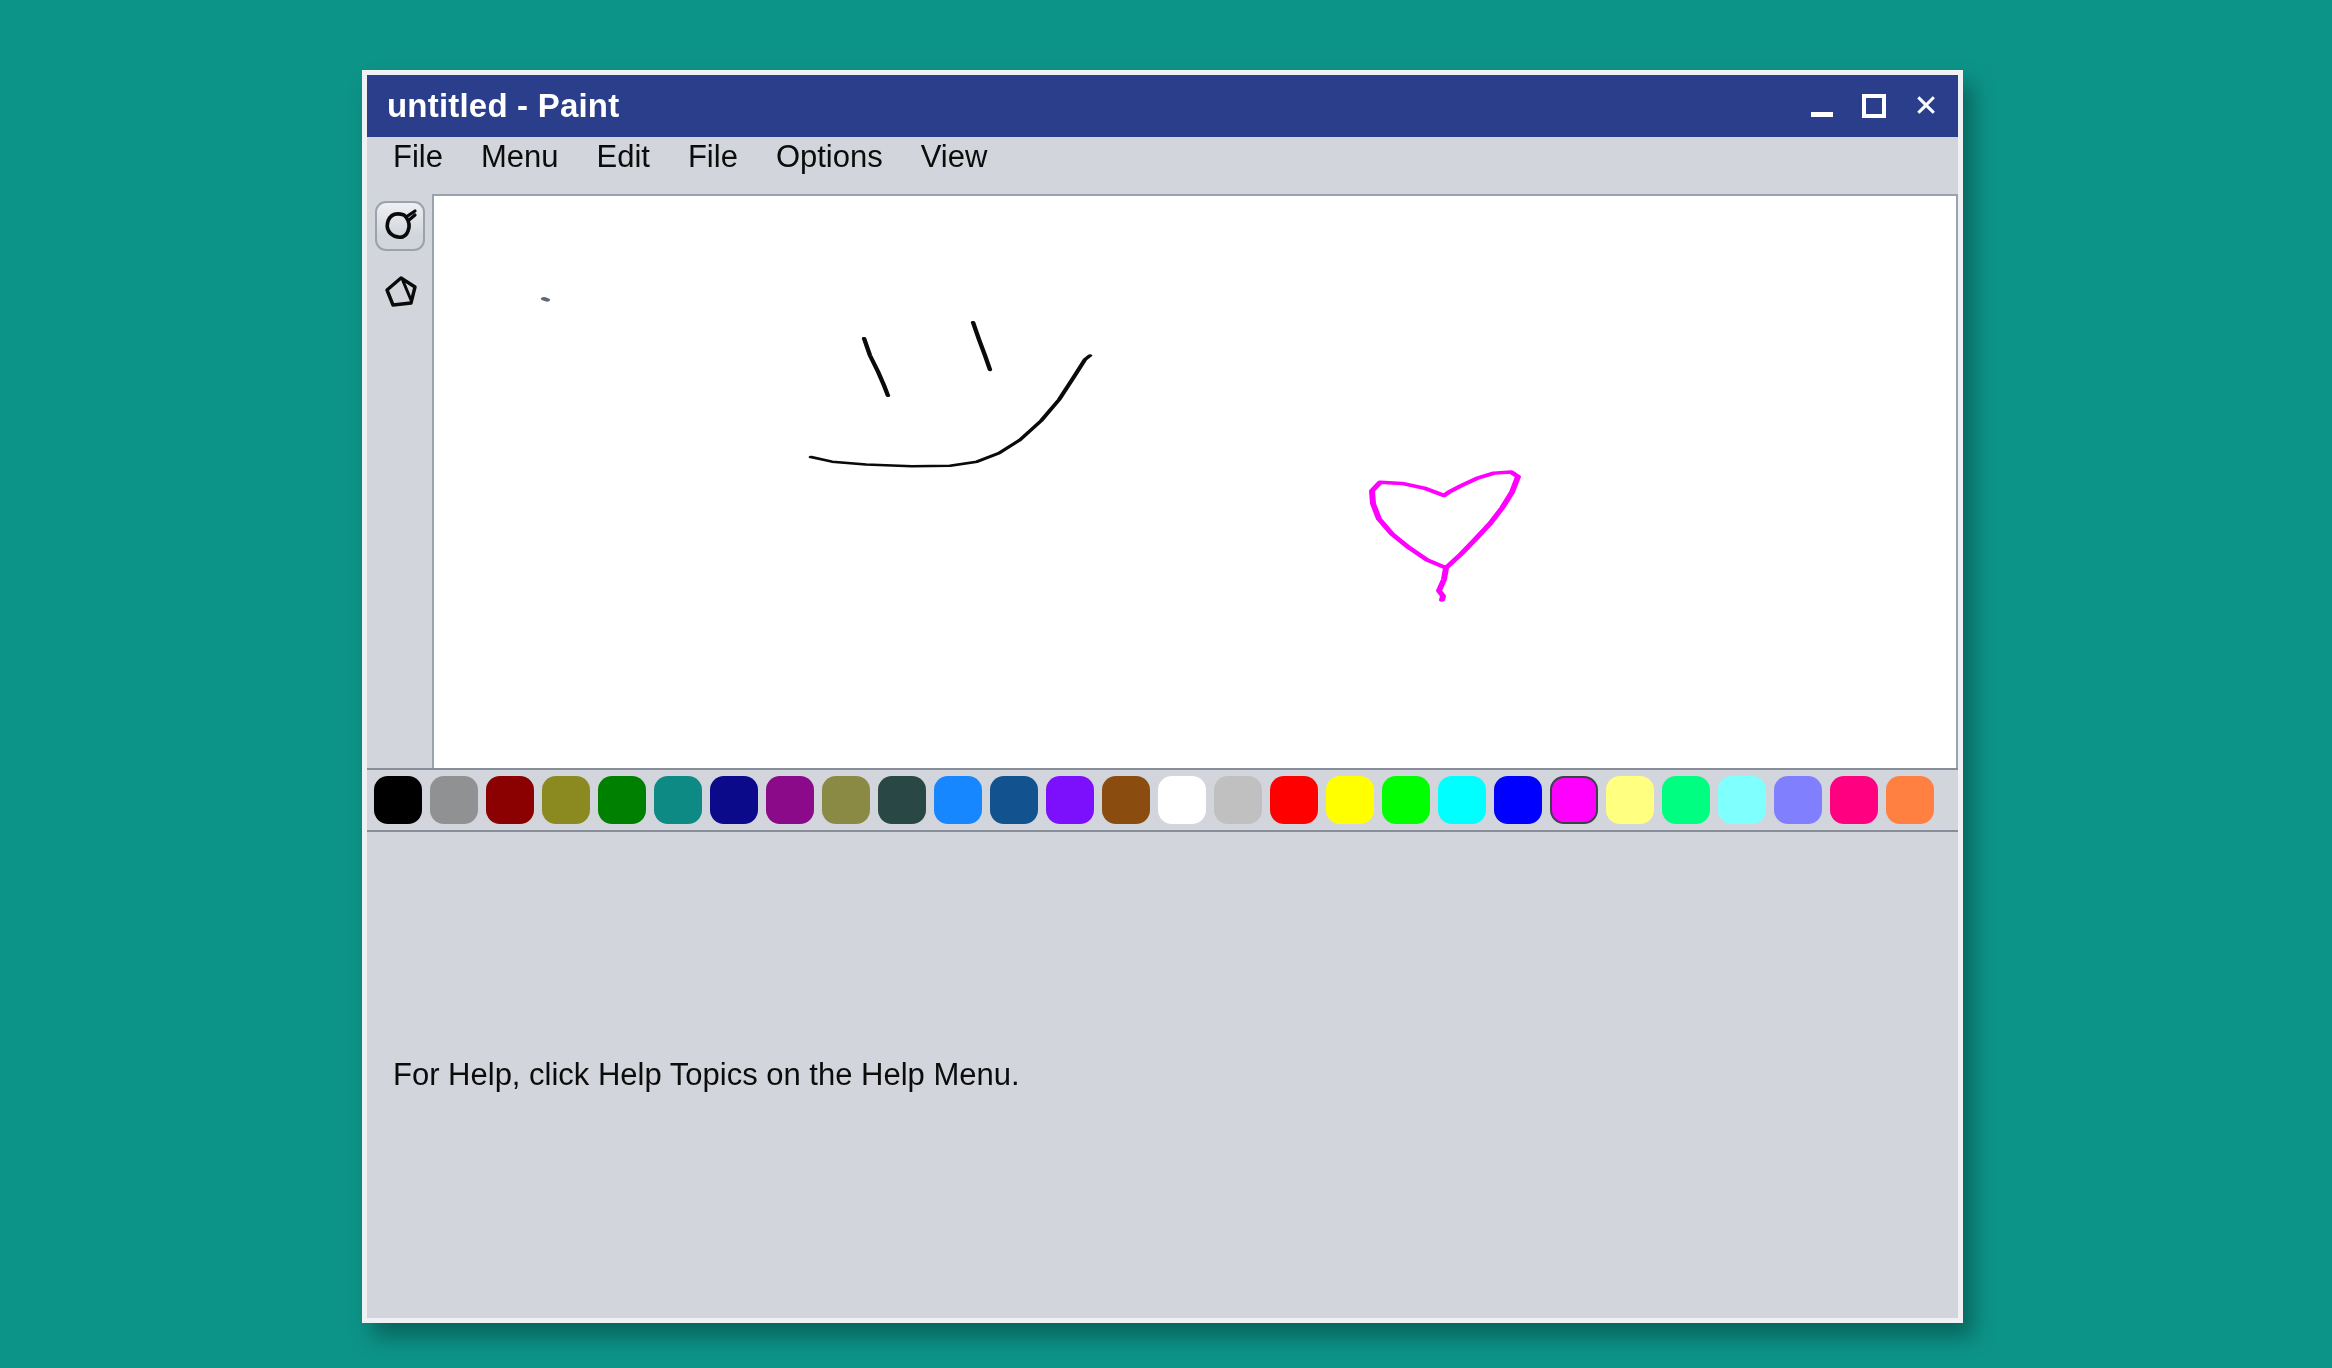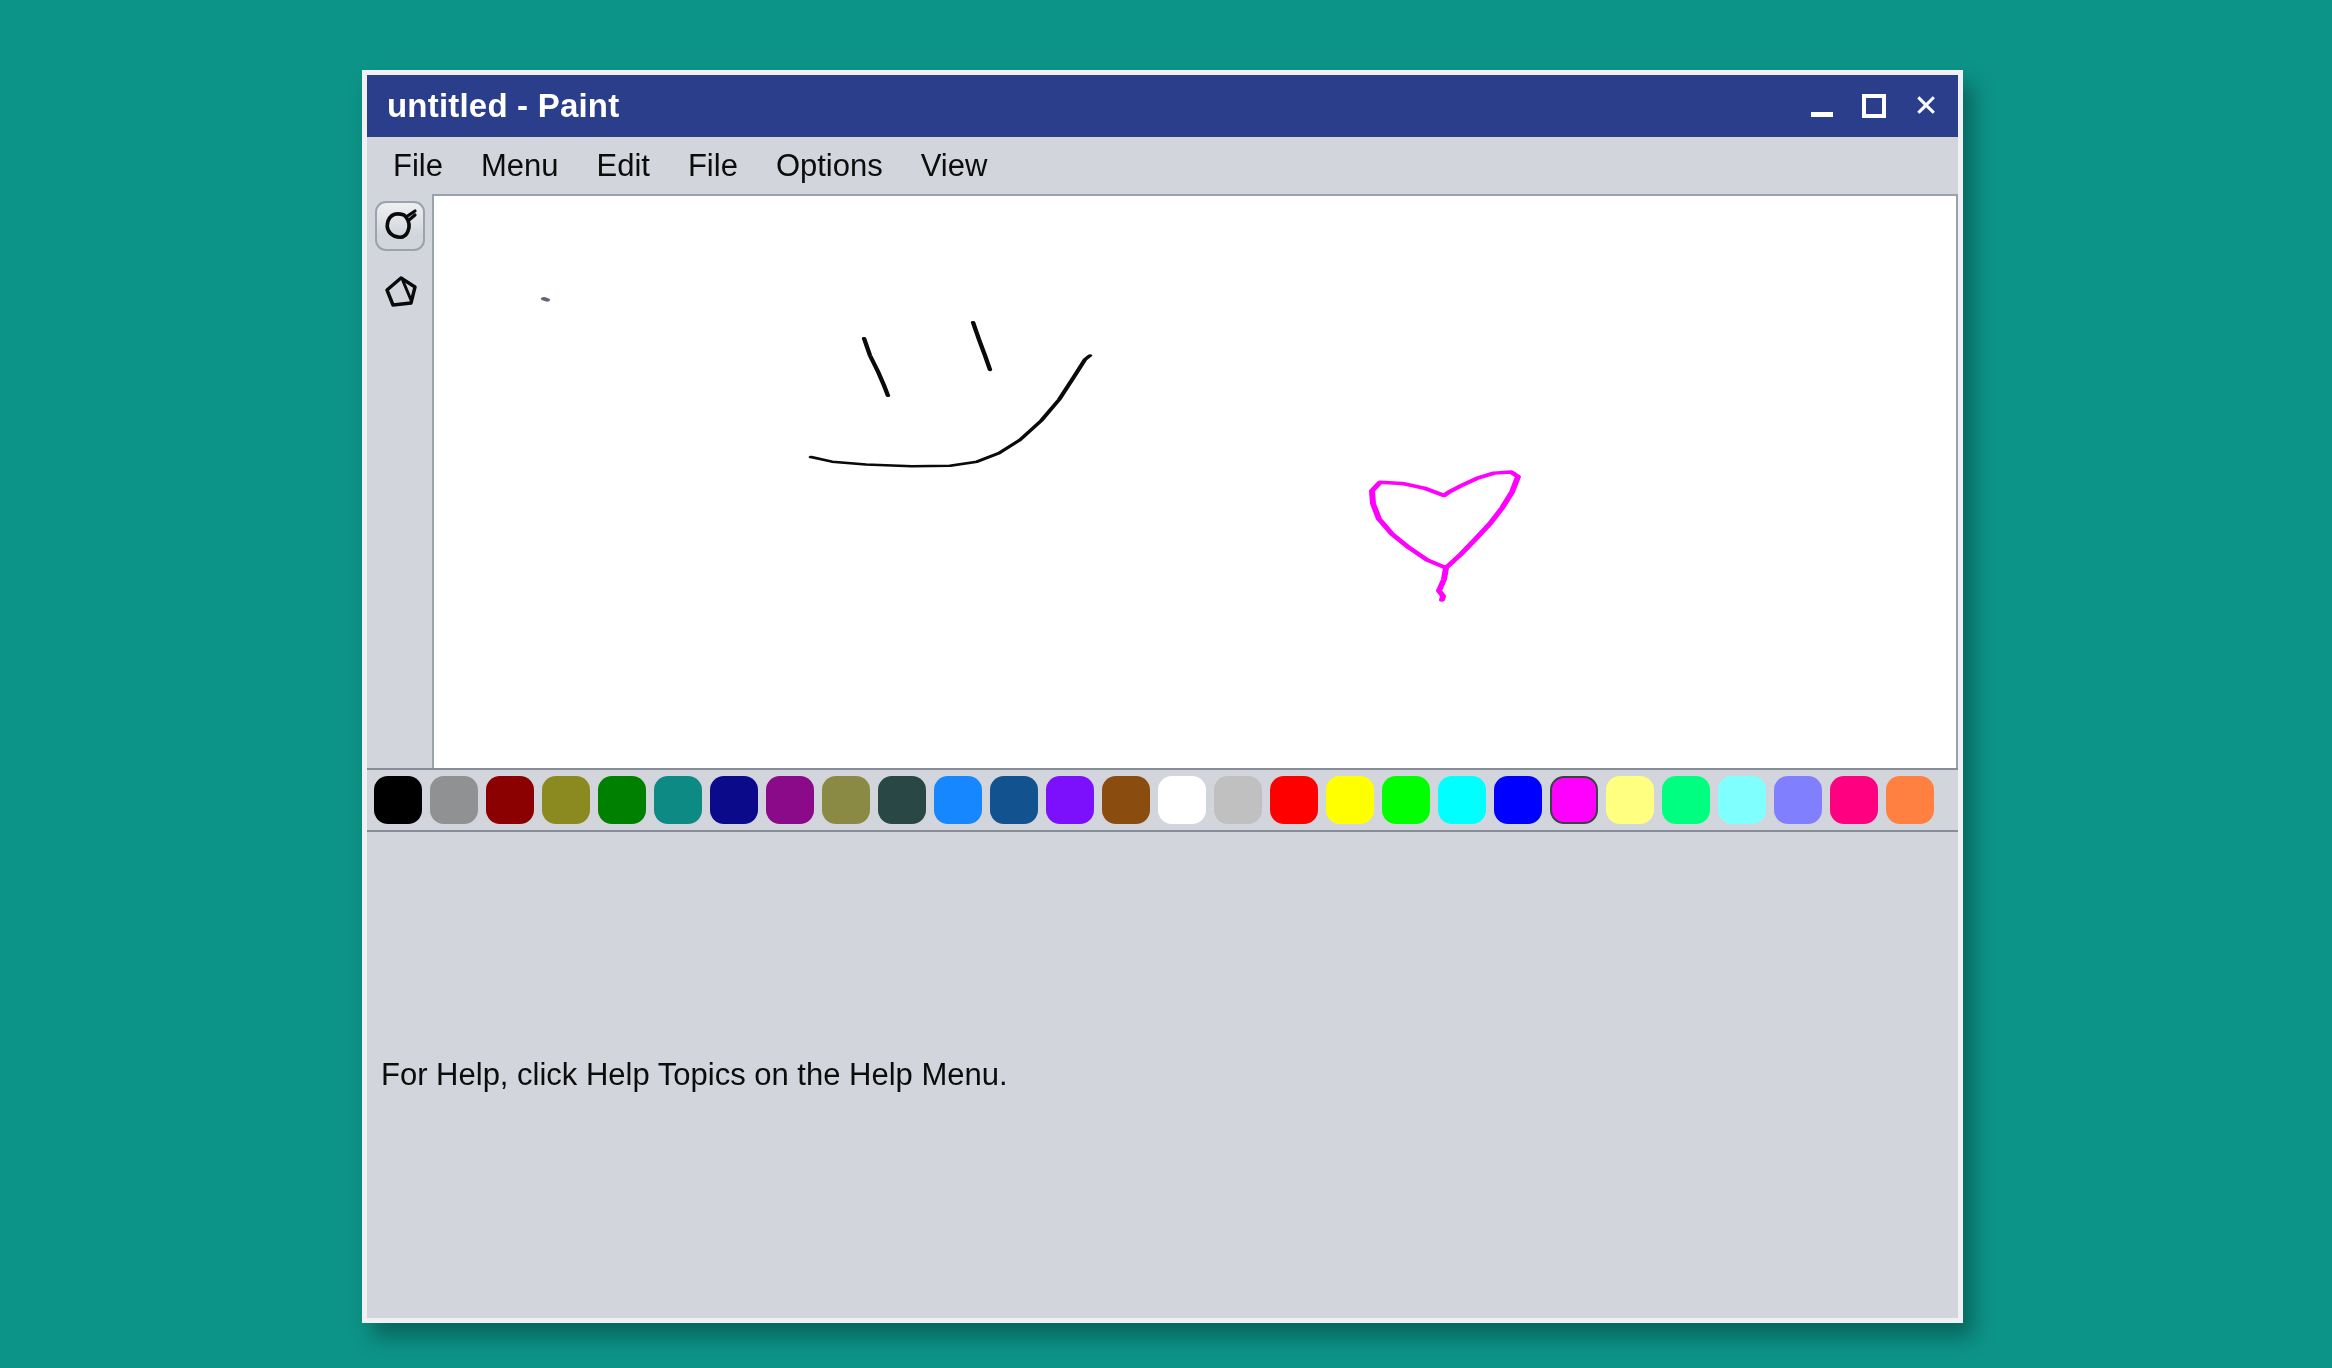--- a/index.html
+++ b/index.html
@@ -52,21 +52,21 @@
   .glyph-max { width: 24px; height: 24px; border: 4px solid #fff; }
   .glyph-close {
     font-size: 30px; font-weight: 700; color: #fff; line-height: 1;
   }
 
   
   .menubar {
     height: 57px;
     background: #d2d5dc;
     display: flex;
-    align-items: center;
+    align-items: flex-start;
     gap: 30px;
     padding-left: 22px;
     flex: 0 0 auto;
   }
   .menu-item {
     font-size: 31px;
     color: #0c0c0c;
     padding: 2px 4px;
     cursor: default;
   }
@@ -131,21 +131,21 @@
 
   
   .statusbar {
     flex: 1 0 auto;
     background: #d2d5dc;
     border-top: 2px solid #878d99;
     display: flex;
     align-items: center;
   }
   .status-text {
-    padding-left: 14px;
+    padding-left: 26px;
     font-size: 31px;
     color: #0c0c0c;
   }
 </style>
 </head>
 <body>
 
 <div class="window">
 
   <div class="titlebar">

